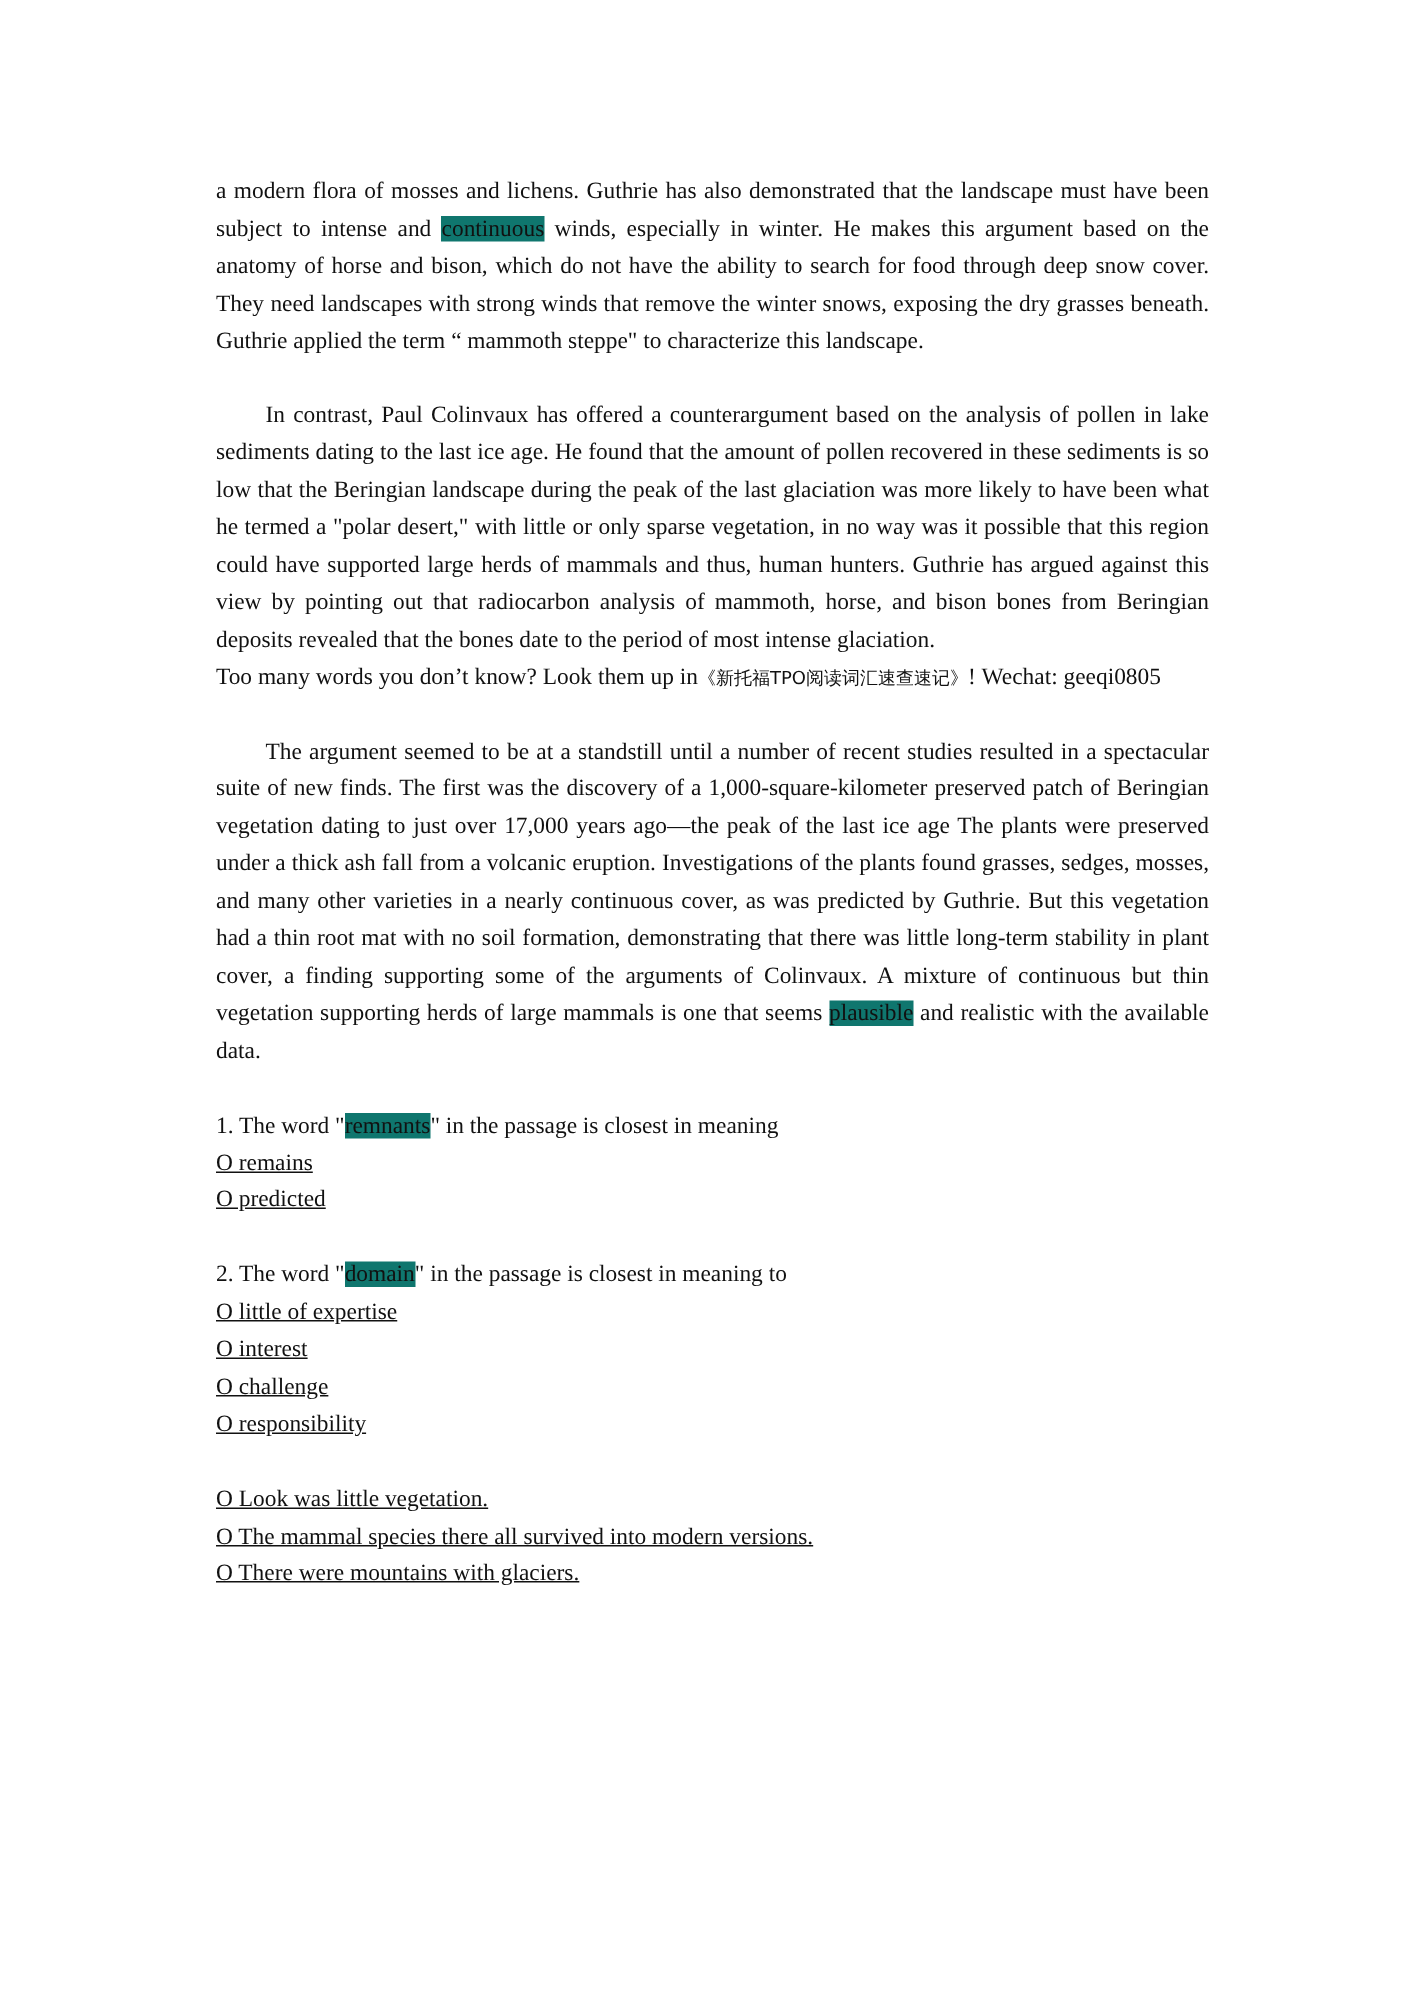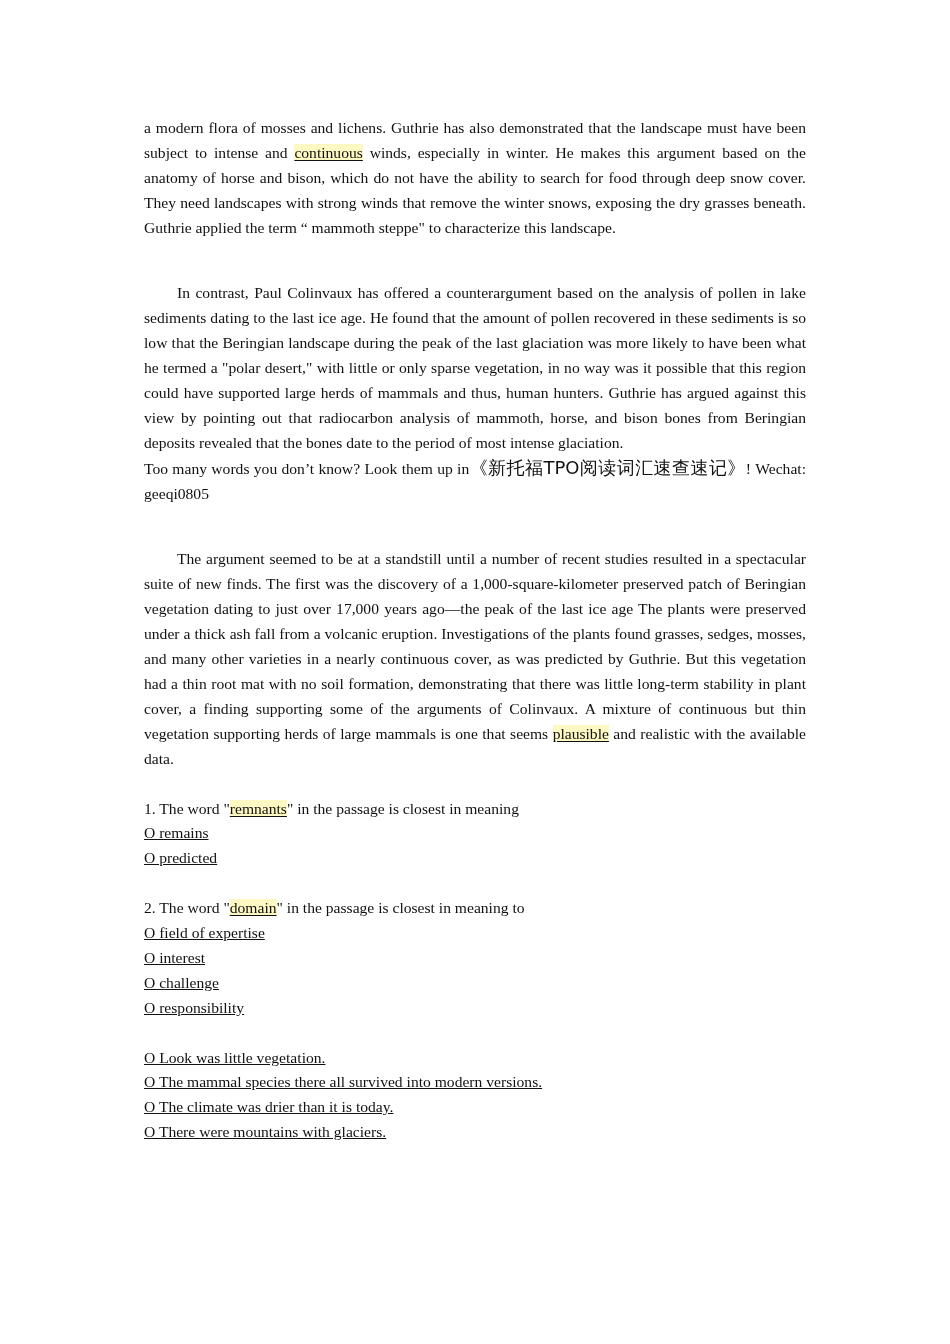--- a/index.html
+++ b/index.html
@@ -8,30 +8,29 @@
     position: absolute;
     left: 144px;
     top: 116px;
     width: 662px;
     font-family: "Liberation Serif", serif;
     font-size: 15.6px;
     line-height: 24.9px;
     color: #111111;
   }
   .para { text-align: justify; margin: 0; }
-  .para.indent { text-indent: 33px; margin-top: 16px; }
+  .para.indent { text-indent: 33px; }
   .blank { height: 24.9px; }
   .hl {
-    background: #fef9c3;
-    text-decoration: underline;
+    background: #0f766e;
     text-underline-offset: 2px;
   }
   .line { margin: 0; white-space: nowrap; }
   .option { margin: 0; white-space: nowrap; text-decoration: underline; }
-  .cn { font-family: "DejaVu Sans", sans-serif; font-size: 18px; }
+  .cn { font-family: "DejaVu Sans", sans-serif; font-size: 12px; }
 </style>
 </head>
 <body>
 
 <div class="page">
 
   <p class="para"><span>a modern flora of mosses and lichens. Guthrie has also demonstrated that the landscape must have been subject to intense and </span><span class="hl">continuous</span><span> winds, especially in winter. He makes this argument based on the anatomy of horse and bison, which do not have the ability to search for food through deep snow cover. They need landscapes with strong winds that remove the winter snows, exposing the dry grasses beneath. Guthrie applied the term “ mammoth steppe" to characterize this landscape.</span></p>
 
   <div class="blank"></div>
 
@@ -48,28 +47,27 @@
   <div>
     <p class="line"><span>1. The word "</span><span class="hl">remnants</span><span>" in the passage is closest in meaning</span></p>
     <p class="option">O remains</p>
     <p class="option">O predicted</p>
   </div>
 
   <div class="blank"></div>
 
   <div>
     <p class="line"><span>2. The word "</span><span class="hl">domain</span><span>" in the passage is closest in meaning to</span></p>
-    <p class="option">O field of expertise</p>
+    <p class="option">O little of expertise</p>
     <p class="option">O interest</p>
     <p class="option">O challenge</p>
     <p class="option">O responsibility</p>
   </div>
 
   <div class="blank"></div>
 
   <div>
     <p class="option">O Look was little vegetation.</p>
     <p class="option">O The mammal species there all survived into modern versions.</p>
-    <p class="option">O The climate was drier than it is today.</p>
     <p class="option">O There were mountains with glaciers.</p>
   </div>
 
 </div>
 
 </body></html>

